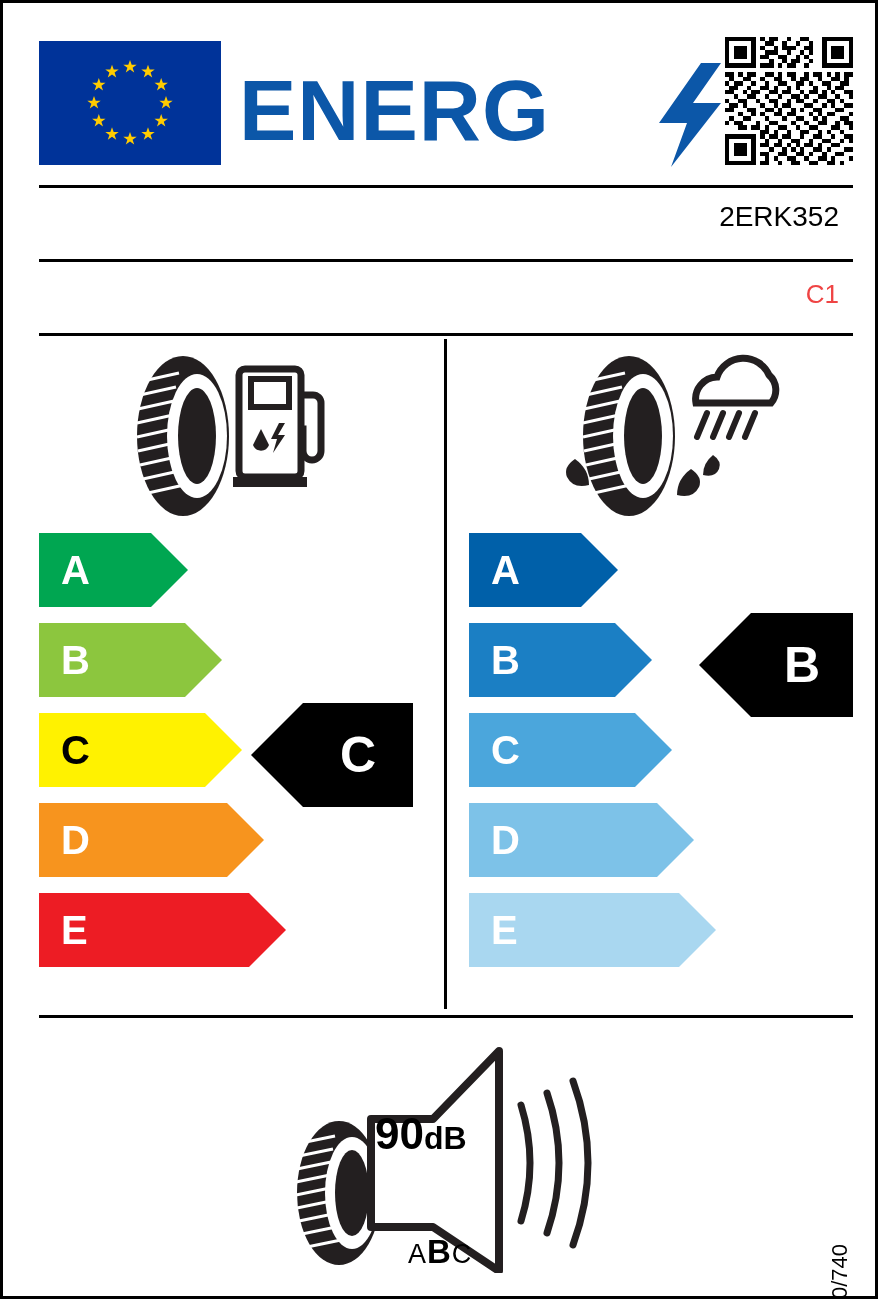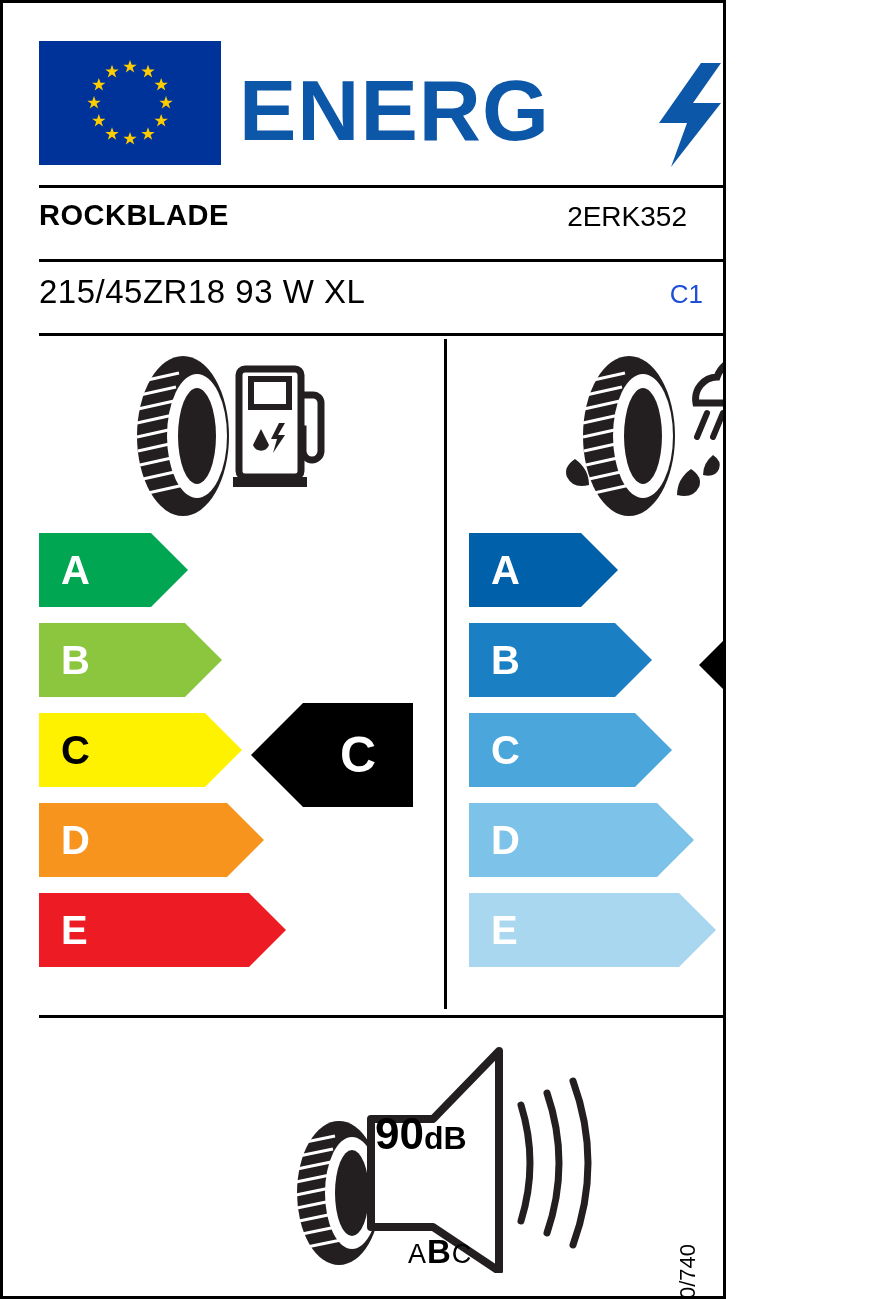--- a/index.html
+++ b/index.html
@@ -6,21 +6,21 @@
     margin: 0;
     padding: 0;
     background: #ffffff;
   }
   body {
     font-family: "Liberation Sans", sans-serif;
     -webkit-font-smoothing: antialiased;
   }
   .label {
     position: relative;
-    width: 726px;
+    width: 878px;
     height: 1299px;
     box-sizing: border-box;
     border: 3px solid #000;
     background: #fff;
     overflow: hidden;
   }
 
   
   .header {
     position: absolute;
@@ -110,24 +110,24 @@
   .size {
     position: absolute;
     left: 36px;
     top: 270px;
     font-size: 33px;
     color: #000;
     letter-spacing: 0.5px;
   }
   .class {
     position: absolute;
-    right: 20px;
+    right: 36px;
     top: 276px;
     font-size: 26px;
-    color: #1d4ed8;
+    color: #ef4444;
   }
 
   
   .pict-fuel {
     position: absolute;
     left: 118px;
     top: 348px;
     width: 220px;
     height: 170px;
   }
@@ -525,23 +525,21 @@
       </g>
     </svg>
   </div>
 
   <div class="rule r1"></div>
   <div class="rule r2"></div>
   <div class="rule r3"></div>
   <div class="rule r4"></div>
   <div class="vrule"></div>
 
-  <div class="brand">ROCKBLADE</div>
   <div class="code">2ERK352</div>
-  <div class="size">215/45ZR18 93 W XL</div>
   <div class="class">C1</div>
 
   <svg class="pict-fuel" viewBox="0 0 220 170">
     <g>
 
       <ellipse cx="62" cy="85" rx="46" ry="80" fill="#231f20"></ellipse>
       <ellipse cx="76" cy="85" rx="30" ry="62" fill="#ffffff"></ellipse>
       <ellipse cx="76" cy="85" rx="19" ry="48" fill="#231f20"></ellipse>
       <g stroke="#ffffff" stroke-width="3">
         <line x1="22" y1="30" x2="58" y2="22"></line>

